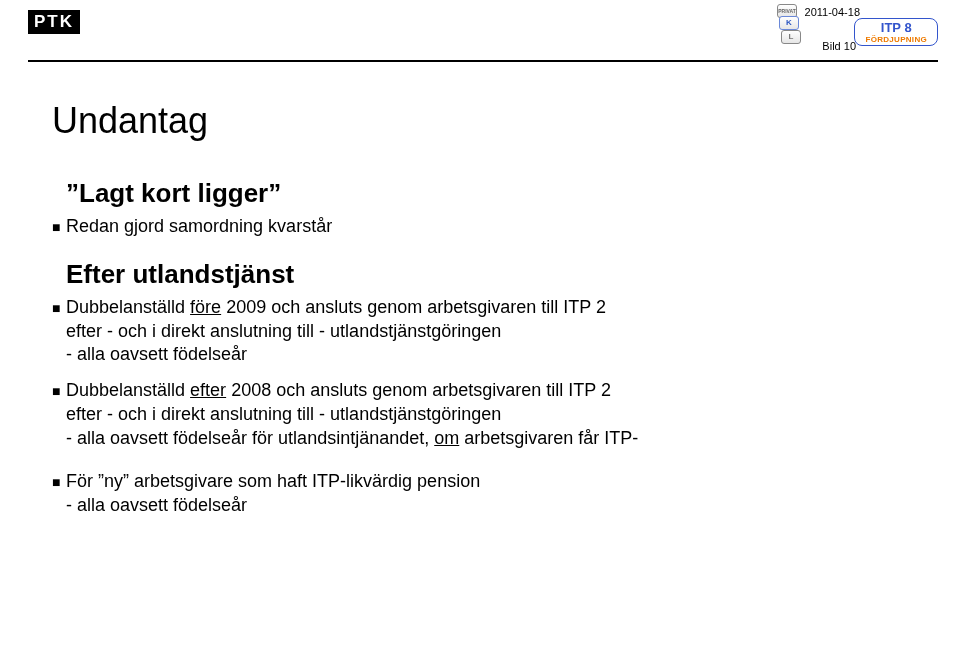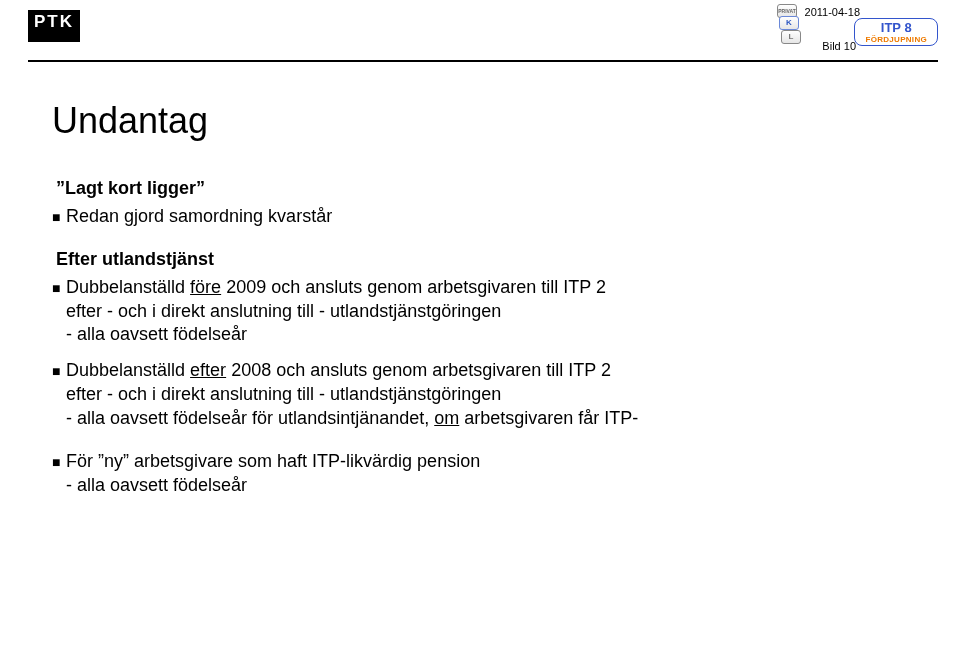--- a/index.html
+++ b/index.html
@@ -1,32 +1,32 @@
 <!DOCTYPE html>
 <html><head>
 <meta charset="utf-8">
 <style>
   html,body{margin:0;padding:0;width:960px;height:650px;font-family:Arial,Helvetica,sans-serif;background:#fff;color:#000;}
   .page{position:relative;width:960px;height:650px;box-sizing:border-box;}
   .header{position:relative;height:60px;}
-  .logo{position:absolute;left:28px;top:10px;background:#000;color:#fff;font-weight:bold;font-size:17px;letter-spacing:2px;padding:2px 6px 10px 6px;}
+  .logo{position:absolute;left:28px;top:10px;background:#000;color:#fff;font-weight:bold;font-size:17px;letter-spacing:2px;padding:2px 6px 2px 6px;}
   .date{position:absolute;right:100px;top:6px;font-size:11px;color:#000;text-align:right;}
   .bild{position:absolute;right:104px;top:40px;font-size:11px;color:#000;}
   .itp2-box{position:absolute;right:22px;top:18px;border:1px solid #3355cc;border-radius:8px;padding:2px 10px 0 10px;text-align:center;background:#fff;}
   .itp2-box .t1{color:#3355cc;font-weight:bold;font-size:13px;line-height:14px;}
   .itp2-box .t2{color:#ee7a00;font-weight:bold;font-size:8px;line-height:10px;letter-spacing:0.3px;}
   .cards{position:absolute;left:773px;top:4px;}
   .card{width:18px;border:1px solid #888;border-radius:3px;text-align:center;font-size:8px;font-weight:bold;color:#666;background:linear-gradient(#fff,#e6e6e6);line-height:10px;padding:1px 0;}
   .card.privat{position:absolute;left:4px;top:0;font-size:5px;height:10px;}
   .card.k{position:absolute;left:6px;top:12px;color:#2a55c0;border-color:#6a88d8;}
   .card.l{position:absolute;left:8px;top:26px;color:#777;}
   .rule{position:absolute;left:28px;right:22px;top:60px;height:0;border-top:2px solid #000;}
   .content{position:absolute;left:52px;top:100px;right:60px;}
   h1{font-size:36px;font-weight:400;margin:0 0 36px 0;}
-  h2{font-size:18px;font-weight:bold;margin:0 0 6px 4px;}
+  h2{font-size:26px;font-weight:bold;margin:0 0 6px 14px;}
   .bullet{display:flex;margin:0 0 4px 0;font-size:18px;line-height:1.32;}
   .bullet .m{width:14px;flex:0 0 14px;font-size:14px;padding-top:3px;}
   .bullet .t{}
   .bullet.tight{margin-bottom:14px;}
   .blk{margin-bottom:20px;}
   .u{text-decoration:underline;}
 </style>
 </head>
 <body>
 

